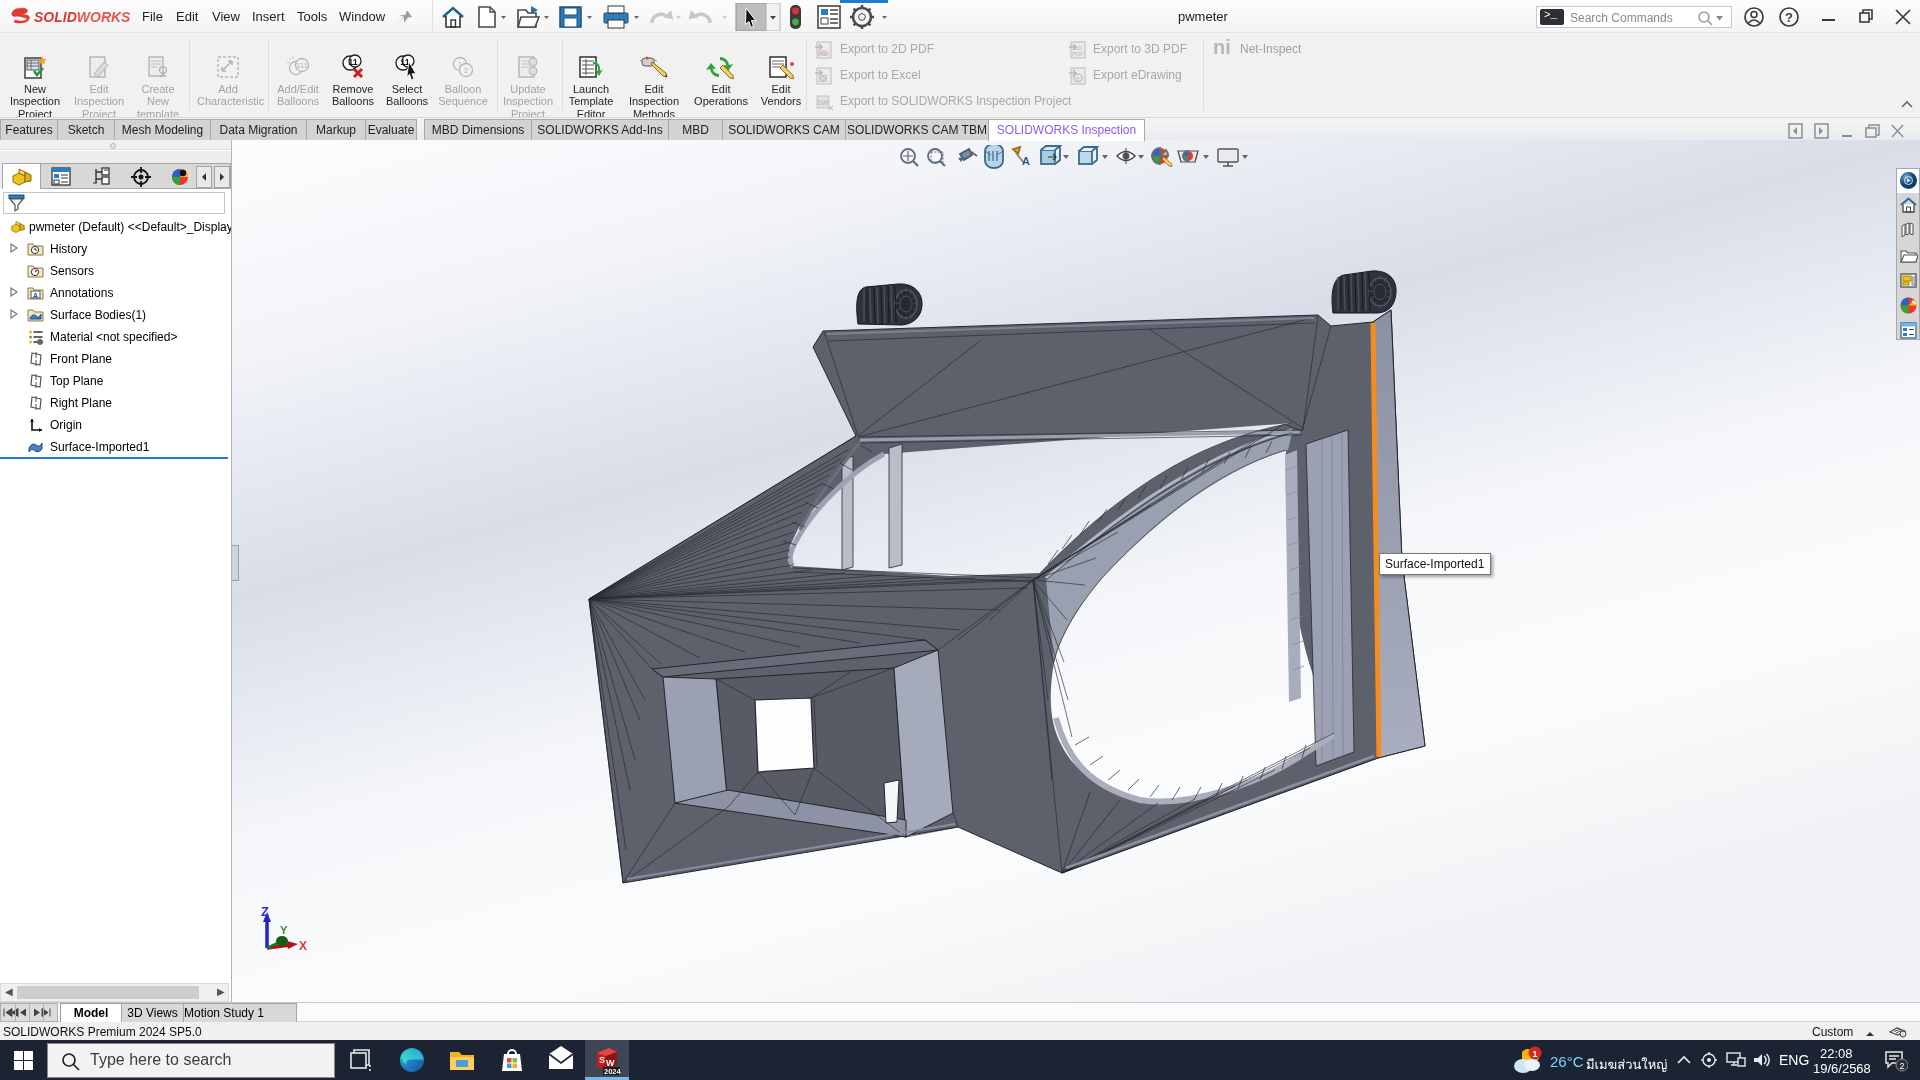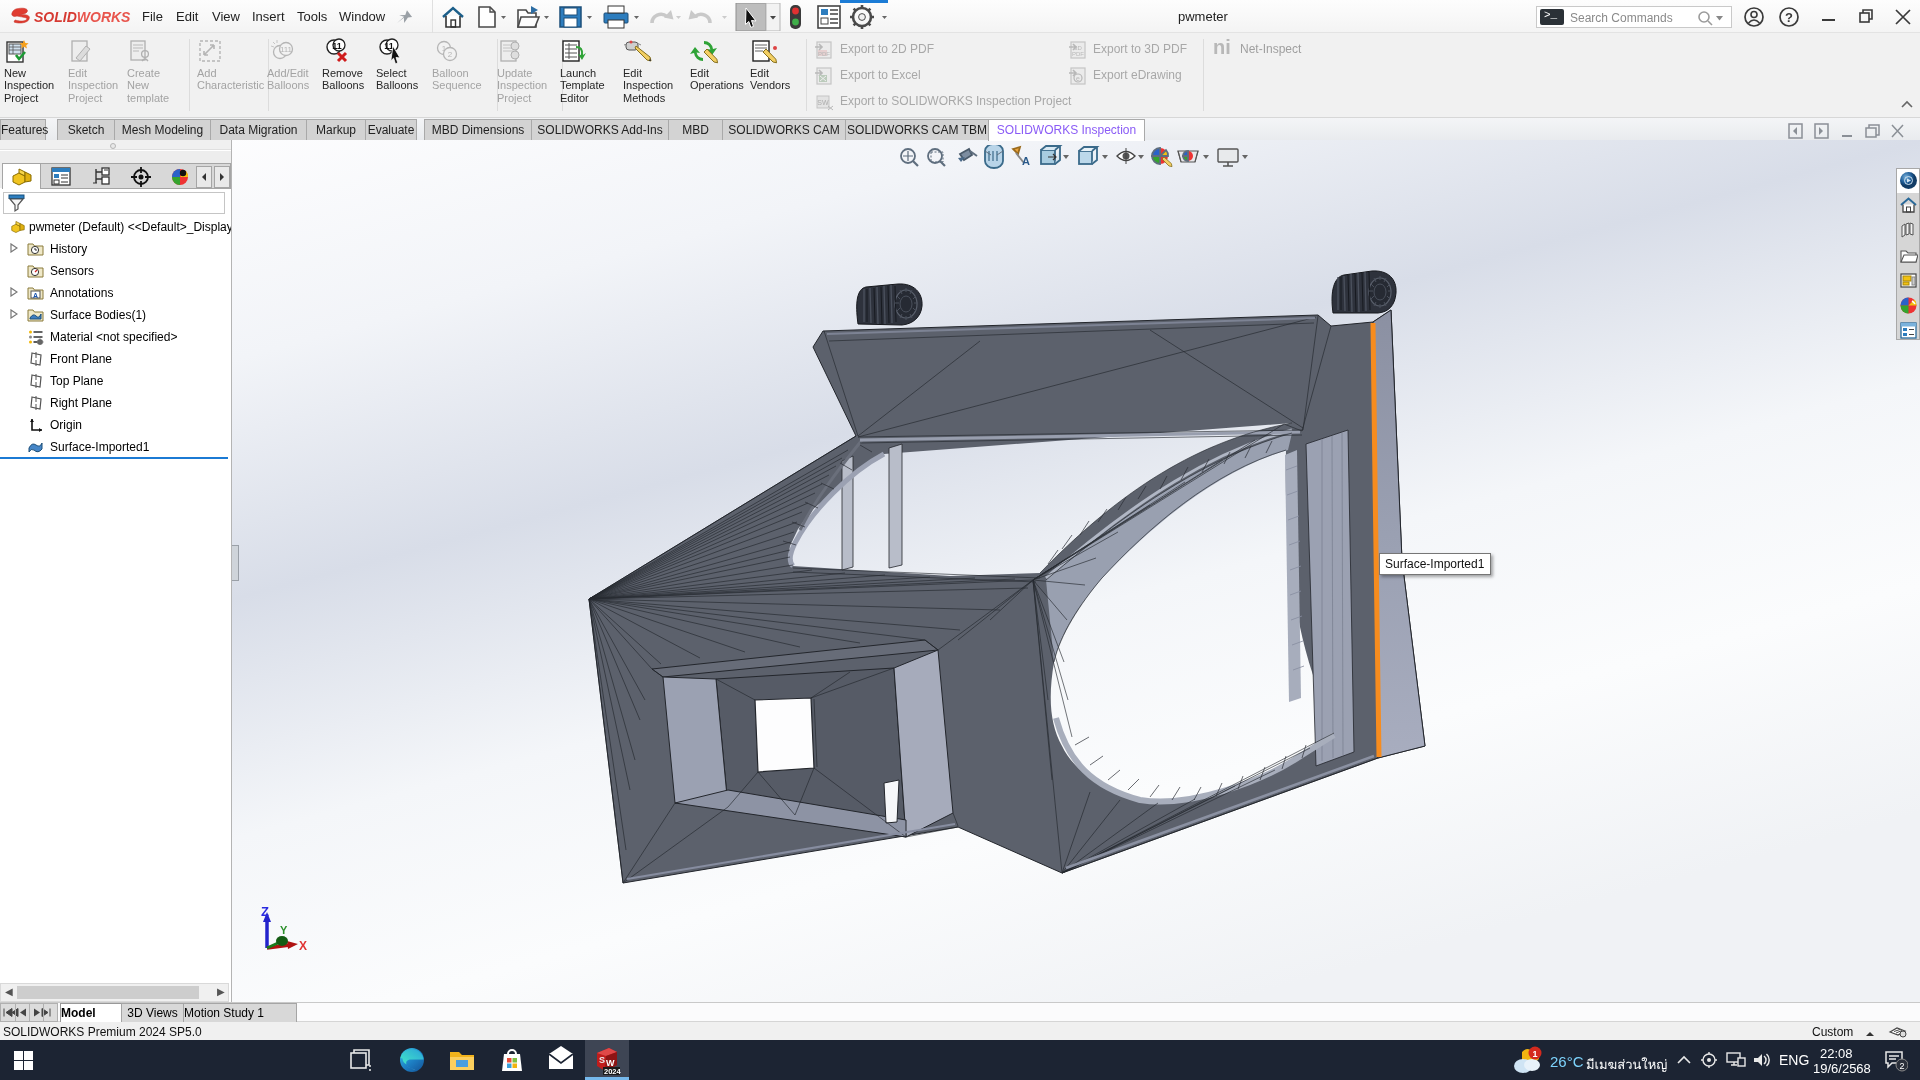--- a/index.html
+++ b/index.html
@@ -1,21 +1,21 @@
 <!DOCTYPE html>
 <html><head>
 <meta charset="utf-8">
 <style>
 *{margin:0;padding:0;box-sizing:border-box;}
 html,body{width:1920px;height:1080px;overflow:hidden;font-family:"Liberation Sans",sans-serif;background:#f0f0f0;}
 .abs{position:absolute;}
 #titlebar{position:absolute;left:0;top:0;width:1920px;height:33px;background:linear-gradient(#fdfdfd,#f4f4f4);border-bottom:1px solid #e3e3e3;}
 .menu{position:absolute;top:0;height:33px;line-height:33px;font-size:13px;color:#222;}
 #ribbon{position:absolute;left:0;top:33px;width:1920px;height:84px;background:#f1f1f1;}
-.rbtn{position:absolute;top:0;width:62px;text-align:left;font-size:11px;line-height:12.5px;color:#262626;}
+.rbtn{position:absolute;top:16px;width:62px;text-align:center;font-size:11px;line-height:12.5px;color:#262626;}
 .rbtn.dis{color:#a3a3a3;}
 .rbtn svg{margin-top:5px;}
 .rsep{position:absolute;top:6px;width:1px;height:72px;background:#dcdcdc;}
 #tabbar{position:absolute;left:0;top:117px;width:1920px;height:23px;background:linear-gradient(#f4f5f7,#e9ebee);border-top:1px solid #d7d7d7;}
 .tab{position:absolute;top:1px;height:22px;line-height:21px;text-align:center;font-size:12px;color:#222;background:#d3d3d3;border:1px solid #a9a9a9;border-bottom:none;}
 .tab.act{background:#fff;color:#8b5cf6;font-weight:normal;z-index:2;height:22px;}
 #panel{position:absolute;left:0;top:140px;width:232px;height:862px;background:#fff;border-right:1px solid #b4b4b4;overflow:hidden;}
 .trow{position:absolute;left:0;width:228px;height:22px;font-size:12px;color:#000;}
 .trow span{position:absolute;top:4px;white-space:nowrap;}
 #statusbar{position:absolute;left:0;top:1021px;width:1920px;height:19px;background:#f0f0f0;border-top:1px solid #d5d5d5;font-size:12px;color:#111;}
@@ -280,21 +280,21 @@
 <span class="abs" style="left:1093px;top:9px;font-size:12px;color:#a8a8a8">Export to 3D PDF</span>
 <span class="abs" style="left:1093px;top:35px;font-size:12px;color:#a8a8a8">Export eDrawing</span>
 <span class="abs" style="left:1213px;top:3px;font-size:20px;font-weight:bold;color:#b8b8b8">ni</span>
 <span class="abs" style="left:1240px;top:9px;font-size:12px;color:#9f9f9f">Net-Inspect</span>
 <svg class="abs" style="left:1900px;top:66px" width="14" height="10">
       <path d="M2 8 l5 -5 l5 5" fill="none" stroke="#666" stroke-width="1.6"></path>
     </svg>
 </div>
 
 <div id="tabbar">
-<div class="tab" style="left:0px;width:46px">Features</div>
+<div class="tab" style="left:0px;width:58px">Features</div>
 <div class="tab" style="left:57px;width:58px">Sketch</div>
 <div class="tab" style="left:114px;width:97px">Mesh Modeling</div>
 <div class="tab" style="left:210px;width:97px">Data Migration</div>
 <div class="tab" style="left:306px;width:60px">Markup</div>
 <div class="tab" style="left:365px;width:52px">Evaluate</div>
 <div class="tab" style="left:424px;width:108px">MBD Dimensions</div>
 <div class="tab" style="left:531px;width:138px">SOLIDWORKS Add-Ins</div>
 <div class="tab" style="left:668px;width:55px">MBD</div>
 <div class="tab" style="left:722px;width:124px">SOLIDWORKS CAM</div>
 <div class="tab" style="left:845px;width:144px">SOLIDWORKS CAM TBM</div>
@@ -706,21 +706,21 @@
 <svg width="58" height="18">
         <g fill="#444">
           <path d="M3 4.5 v8 M11 8.5 l6 -4 v8 z M5 8.5 l6 -4 v8 z" stroke="#444" stroke-width="1"></path>
           <path d="M25 4.5 l-6 4 l6 4 z"></path>
           <path d="M33 4.5 l6 4 l-6 4 z"></path>
           <path d="M47 8.5 l-6 -4 v8 z M49 4.5 v8" stroke="#444" stroke-width="1"></path>
         </g>
         <path d="M14.5 0 v18 M28.5 0 v18 M42.5 0 v18" stroke="#b0b0b0"></path>
       </svg>
 </div>
-<div class="abs" style="left:60px;top:0;width:62px;height:19px;background:#fff;border:1px solid #999;border-bottom:none;text-align:left;font-size:12px;font-weight:bold;line-height:18px">Model</div>
+<div class="abs" style="left:60px;top:0;width:62px;height:19px;background:#fff;border:1px solid #999;border-bottom:none;text-align:center;font-size:12px;font-weight:bold;line-height:18px">Model</div>
 <div class="abs" style="left:121px;top:0;width:63px;height:19px;background:#d8d8d8;border:1px solid #a5a5a5;border-bottom:none;text-align:center;font-size:12px;line-height:18px">3D Views</div>
 <div class="abs" style="left:183px;top:0;width:114px;height:19px;background:#d8d8d8;border:1px solid #a5a5a5;border-bottom:none;text-align:left;font-size:12px;line-height:18px">Motion Study 1</div>
 </div>
 
 <div id="statusbar">
 <span class="abs" style="left:3px;top:3px">SOLIDWORKS Premium 2024 SP5.0</span>
 <span class="abs" style="left:1812px;top:3px">Custom</span>
 <svg class="abs" style="left:1864px;top:8px" width="12" height="8">
       <path d="M2 6 l4 -4 l4 4 z" fill="#333"></path>
     </svg>
@@ -731,20 +731,27 @@
     </svg>
 </div>
 
 <div id="taskbar">
 <svg class="abs" style="left:14px;top:11px" width="19" height="19">
       <rect x="0" y="0" width="9" height="9" fill="#fff"></rect>
       <rect x="10" y="0" width="9" height="9" fill="#fff"></rect>
       <rect x="0" y="10" width="9" height="9" fill="#fff"></rect>
       <rect x="10" y="10" width="9" height="9" fill="#fff"></rect>
     </svg>
+<div class="abs" style="left:47px;top:3px;width:288px;height:35px;background:#f2f2f2;border:1px solid #888">
+<svg class="abs" style="left:13px;top:8px" width="20" height="20" viewBox="0 0 20 20">
+        <circle cx="8" cy="8" r="6" fill="none" stroke="#222" stroke-width="1.7"></circle>
+        <path d="M12.5 12.5 L18 18" stroke="#222" stroke-width="1.7"></path>
+      </svg>
+<span class="abs" style="left:42px;top:7px;font-size:16px;color:#3c3c3c">Type here to search</span>
+</div>
 <svg class="abs ticon" style="left:344px" viewBox="0 0 32 32">
       <g fill="none" stroke="#e8e8e8" stroke-width="1.6">
         <rect x="7" y="9" width="15" height="15"></rect>
         <path d="M10 9 V6 h15 v15 h-3"></path>
       </g>
       <path d="M25 22 h2 M25 26 h2" stroke="#e8e8e8" stroke-width="1.6"></path>
     </svg>
 <svg class="abs ticon" style="left:396px" viewBox="0 0 32 32">
       <defs>
         <linearGradient id="edge1" x1="0" y1="0" x2="0.8" y2="1">

